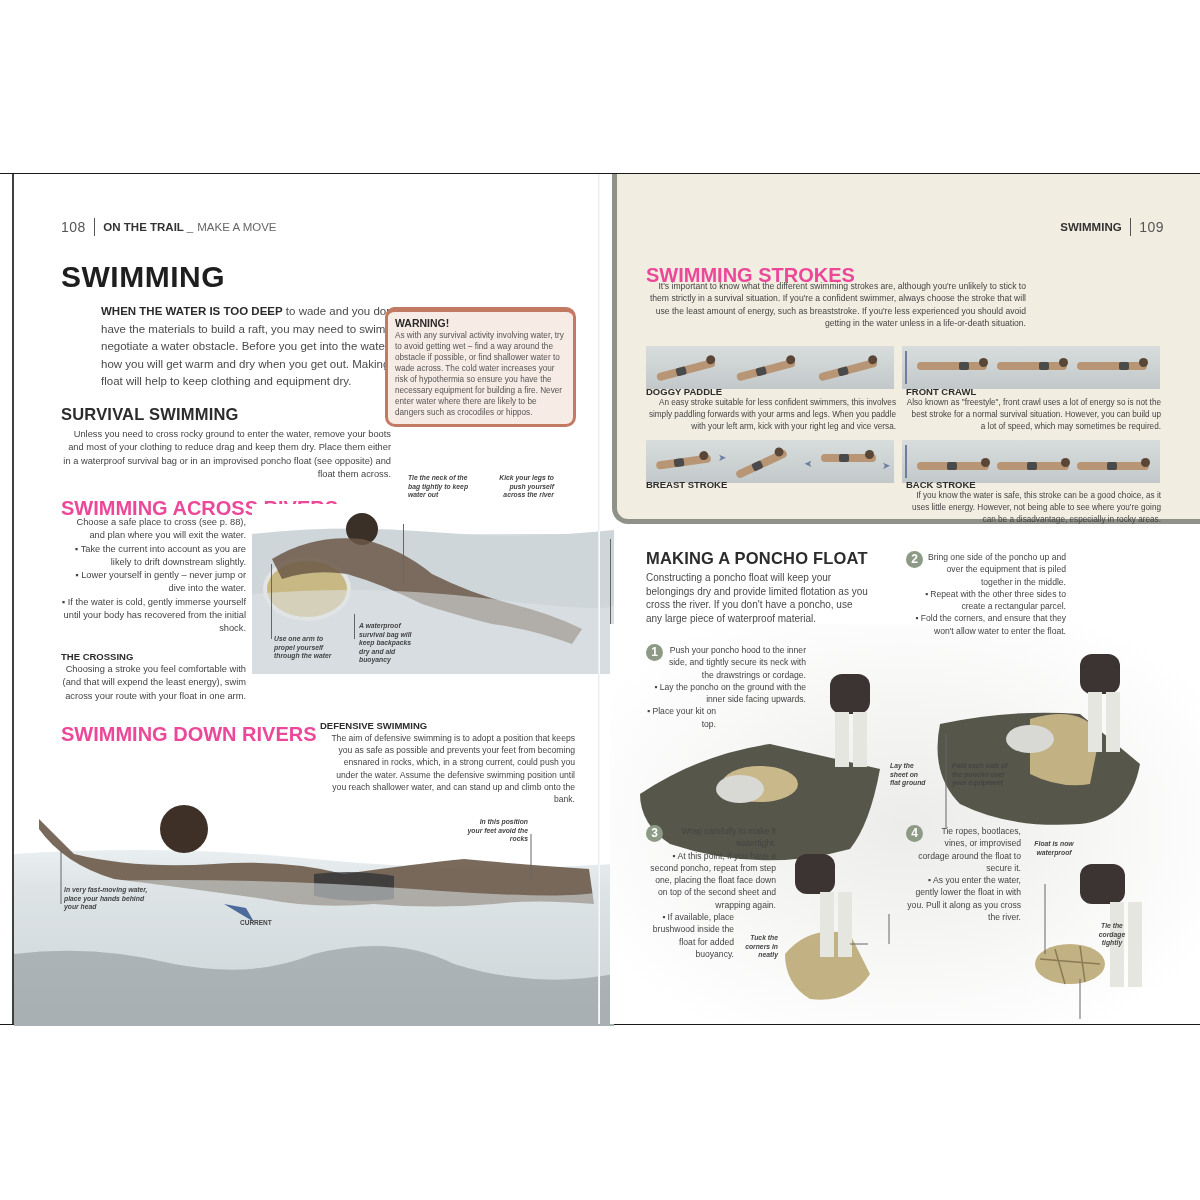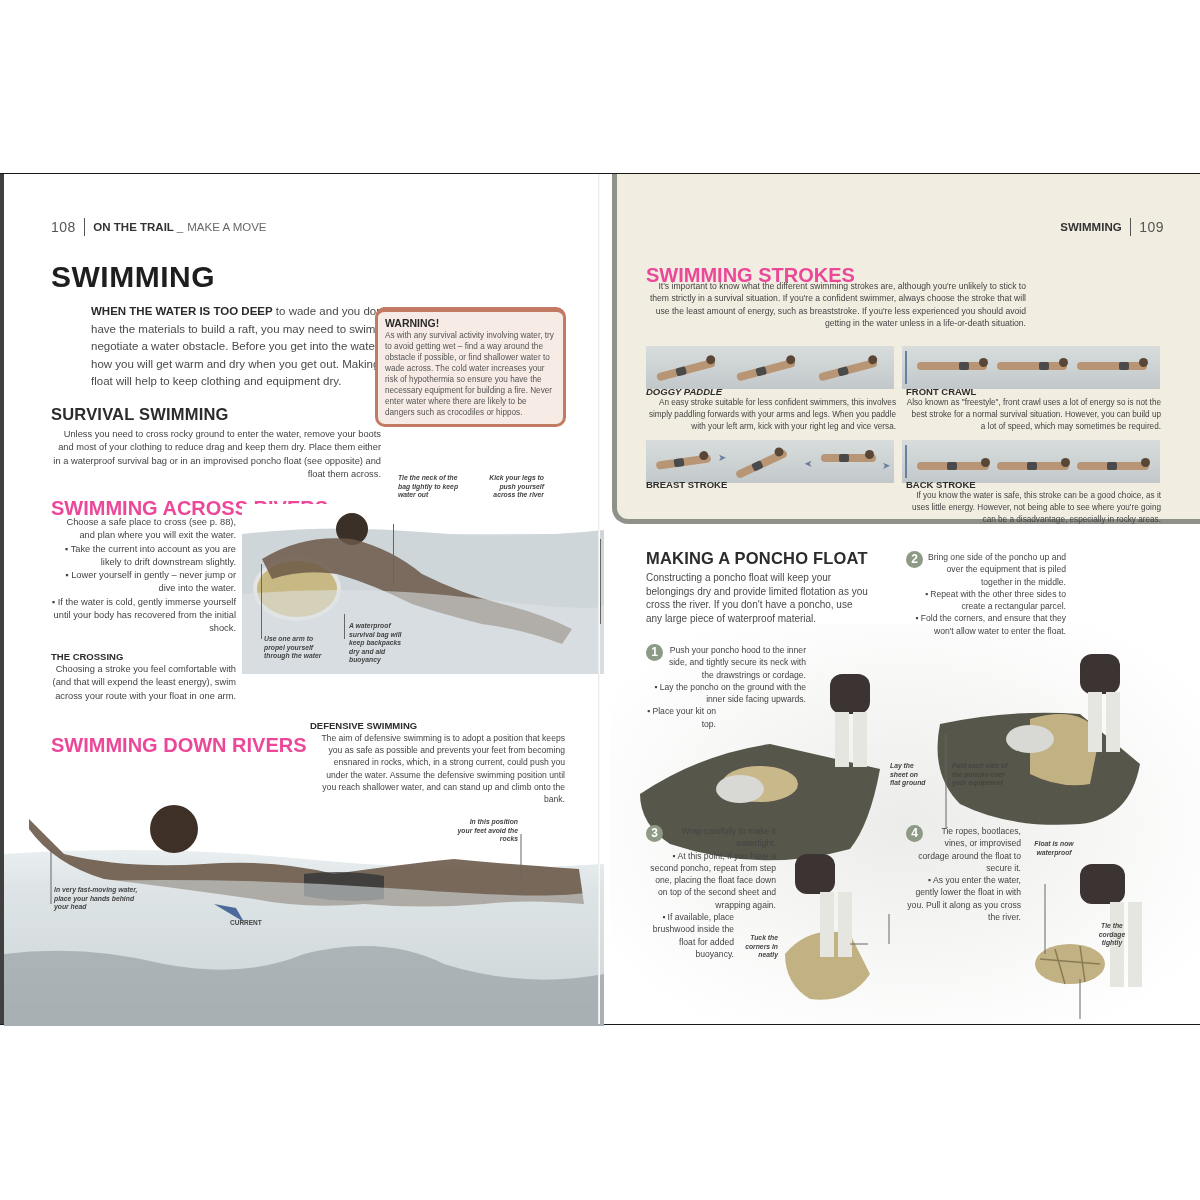--- a/index.html
+++ b/index.html
@@ -1,20 +1,20 @@
 <!DOCTYPE html>
 <html><head>
 <meta charset="utf-8">
 <style>
   * { box-sizing: border-box; margin: 0; padding: 0; }
   html, body { width: 1200px; height: 1200px; background: #ffffff; overflow: hidden; }
   body { position: relative; font-family: "Liberation Sans", "DejaVu Sans", sans-serif; color: #3a3a3a; }
 
   .spread { position: absolute; left: 0; top: 173px; width: 1200px; height: 852px; border-top: 1.5px solid #1a1a1a; border-bottom: 1.5px solid #1a1a1a; background: #fff; }
-  .page-left { position: absolute; left: 0; top: 0; width: 600px; height: 100%; border-left: 4px solid #404040; }
+  .page-left { position: absolute; left: 12px; top: 0; width: 600px; height: 100%; border-left: 2px solid #404040; }
   .page-right { position: absolute; left: 600px; top: 0; width: 600px; height: 100%; }
   .gutter { position: absolute; left: 598px; top: 0; width: 2px; height: 100%; background: linear-gradient(90deg,#e5e5e5,#fff); }
 
   .abs { position: absolute; }
   .runhead { font-size: 13px; color: #444; display: flex; align-items: center; gap: 8px; }
   .runhead .num { font-size: 14px; color: #555; letter-spacing: 0.5px; }
   .runhead .bar { width: 1.5px; height: 18px; background: #555; display: inline-block; }
   .runhead .sec { font-weight: bold; font-size: 11.5px; color: #333; }
   .runhead .sub { font-size: 11.5px; color: #666; }
 
@@ -95,21 +95,21 @@
       <div class="leader" style="left:19px; top:60px; height:75px;"></div>
       <div class="leader" style="left:151px; top:20px; height:60px;"></div>
       <div class="leader" style="left:102px; top:110px; height:25px;"></div>
       <div class="leader" style="left:358px; top:35px; height:85px;"></div>
     </div>
     <div class="abs caption" style="left:394px; top:300px; width:70px;">Tie the neck of the bag tightly to keep water out</div>
     <div class="abs caption" style="left:478px; top:300px; width:62px; text-align:right;">Kick your legs to push yourself across the river</div>
     <div class="abs caption" style="left:260px; top:461px; width:70px;">Use one arm to propel yourself through the water</div>
     <div class="abs caption" style="left:345px; top:448px; width:62px;">A waterproof survival bag will keep backpacks dry and aid buoyancy</div>
 
-    <div class="abs h3" style="left:47px; top:549px;margin-top:11px;">SWIMMING DOWN RIVERS</div>
+    <div class="abs h3" style="left:47px; top:549px;">SWIMMING DOWN RIVERS</div>
 
     <div class="abs h4" style="left:306px; top:546px;">DEFENSIVE SWIMMING</div>
     <div class="abs body" style="left:306px; top:558px; width:255px; font-size:8.6px; line-height:12.2px;">The aim of defensive swimming is to adopt a position that keeps you as safe as possible and prevents your feet from becoming ensnared in rocks, which, in a strong current, could push you under the water. Assume the defensive swimming position until you reach shallower water, and can stand up and climb onto the bank.</div>
 
     <div class="illus" style="left:0; top:630px; width:600px; height:222px;">
       <svg width="600" height="222">
         <defs>
           <linearGradient id="wv" x1="0" y1="0" x2="0" y2="1">
             <stop offset="0" stop-color="#e9eef0"></stop>
             <stop offset="1" stop-color="#b9c1c5"></stop>
@@ -170,21 +170,21 @@
       <div class="swimmer" style="left:95px; top:16px; width:70px;">
           <span class="trunks" style="left:42px;"></span>
           <span class="head" style="left:62px;"></span>
         </div>
       <div class="swimmer" style="left:175px; top:16px; width:70px;">
           <span class="trunks" style="left:42px;"></span>
           <span class="head" style="left:62px;"></span>
         </div>
     </div>
 
-    <div class="abs h4" style="left:46px; top:212px;font-style:italic;">DOGGY PADDLE</div>
+    <div class="abs h4" style="left:46px; top:212px;">DOGGY PADDLE</div>
     <div class="abs body" style="left:46px; top:223px; width:250px; font-size:8.2px; line-height:11.8px;">An easy stroke suitable for less confident swimmers, this involves simply paddling forwards with your arms and legs. When you paddle with your left arm, kick with your right leg and vice versa.</div>
     <div class="abs h4" style="left:306px; top:212px;">FRONT CRAWL</div>
     <div class="abs body" style="left:306px; top:223px; width:255px; font-size:8.2px; line-height:11.8px;">Also known as "freestyle", front crawl uses a lot of energy so is not the best stroke for a normal survival situation. However, you can build up a lot of speed, which may sometimes be required.</div>
 
     <div class="stroke-strip" style="left:46px; top:266px; width:248px;">
       <div class="swimmer" style="left:10px; top:18px; width:55px; transform:rotate(-8deg);">
           <span class="trunks" style="left:18px;"></span>
           <span class="head" style="left:44px;"></span>
         </div>
       <div class="swimmer" style="left:88px; top:20px; width:55px; transform:rotate(-25deg);">

